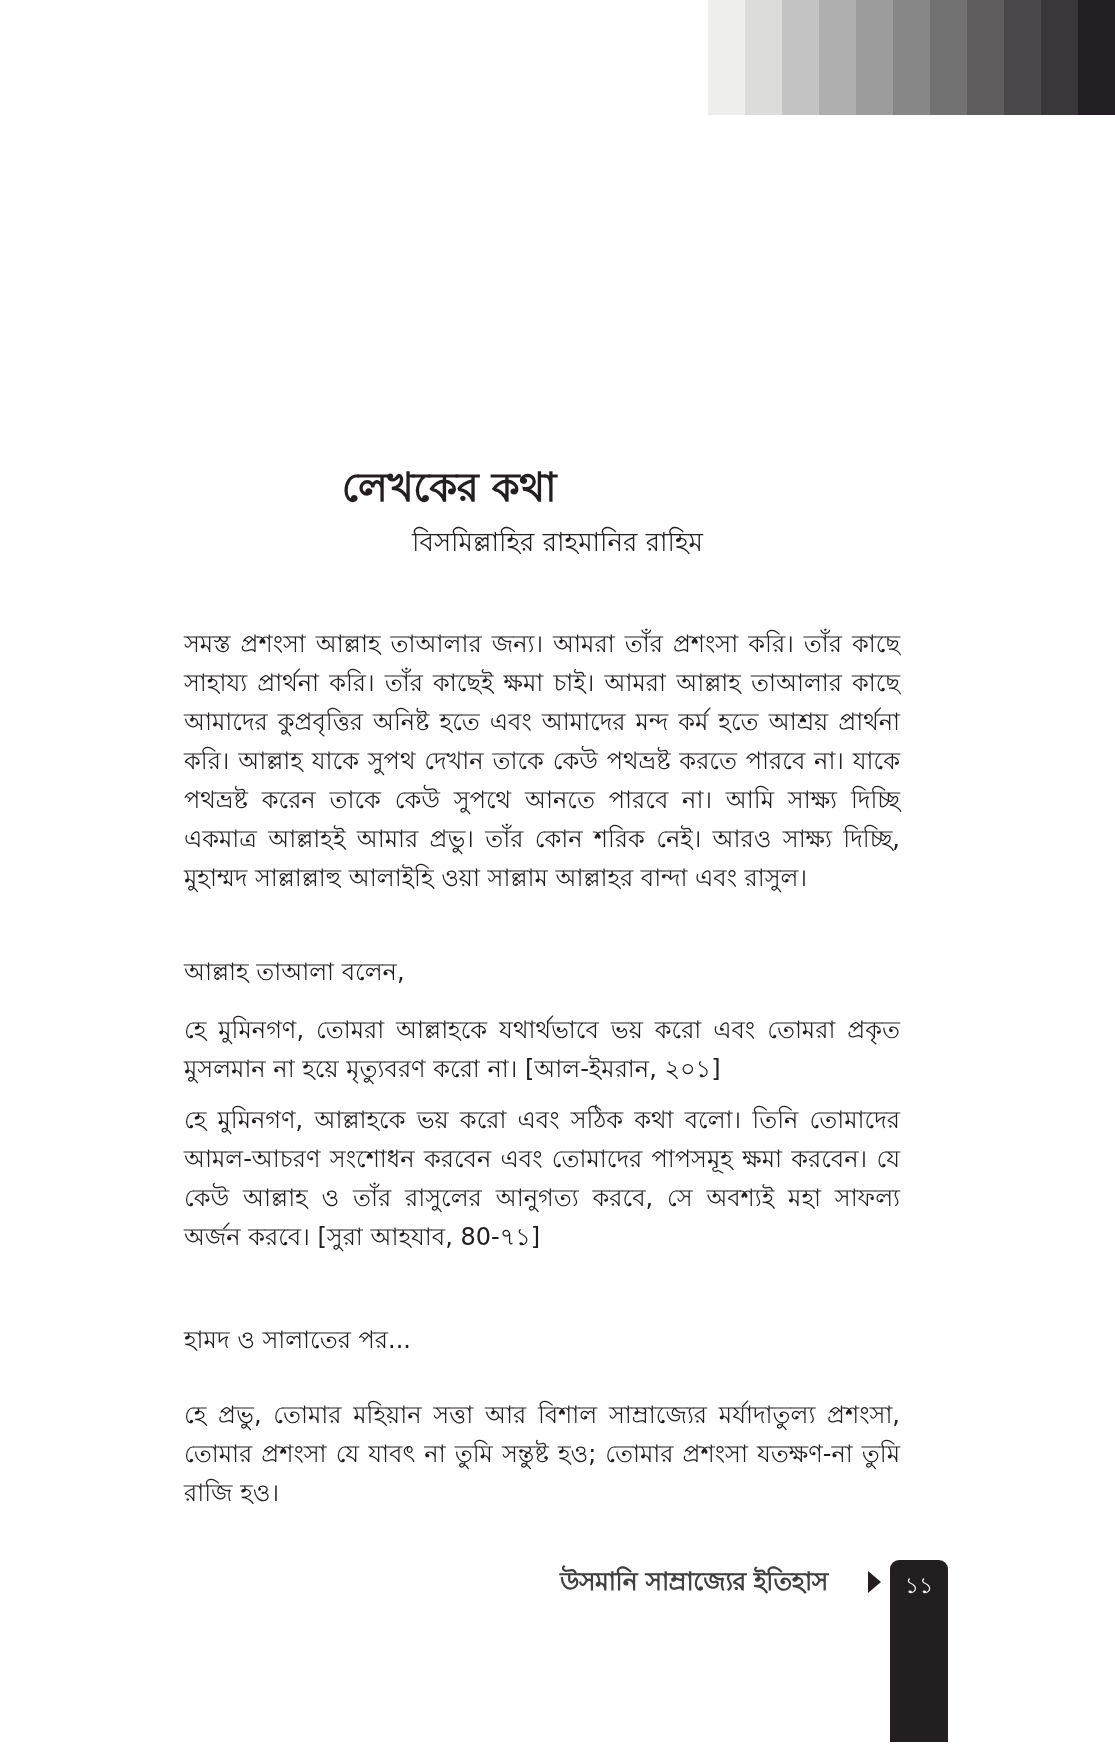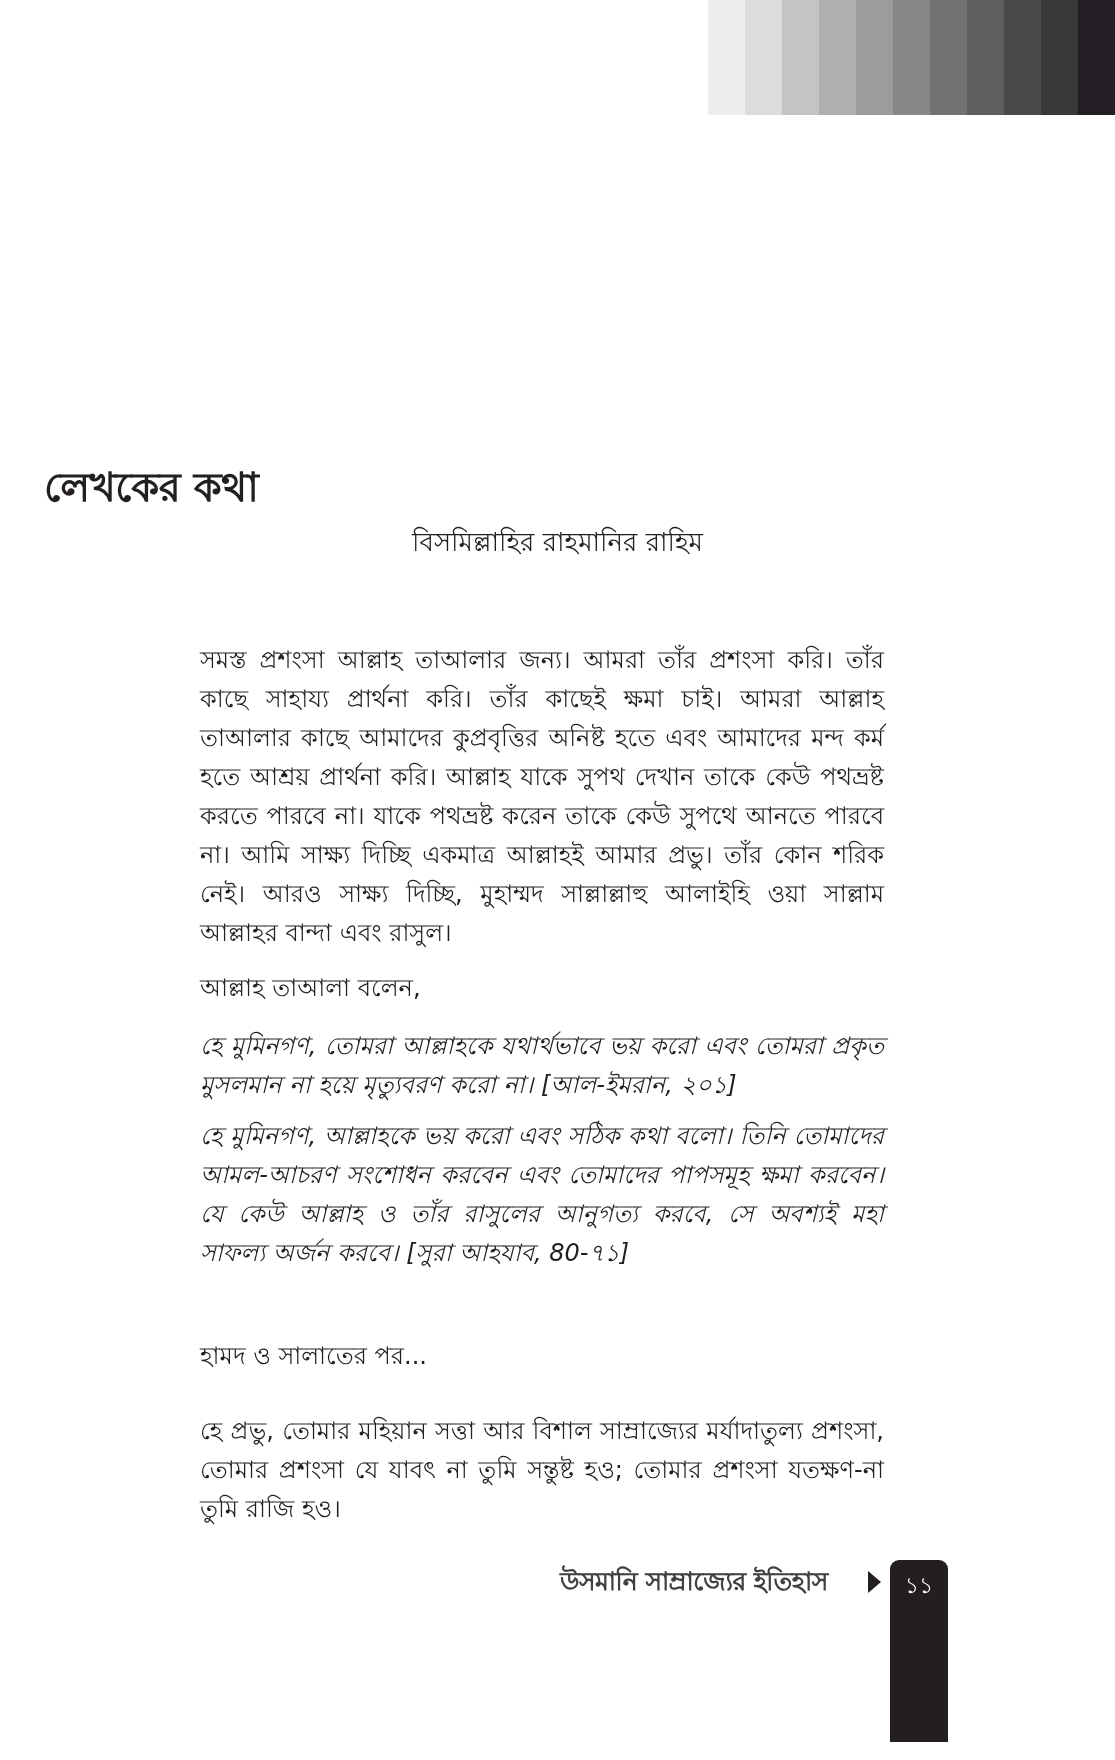--- a/index.html
+++ b/index.html
@@ -8,34 +8,33 @@
       background: #ffffff; color: #231f20;
       font-family: "DejaVu Sans", sans-serif;
     }
     .gray-strip {
       position: absolute; top: 0; left: 708px; width: 407px; height: 115px;
       display: flex;
     }
     .gray-strip .band { flex: 1 1 0; height: 100%; }
     .title {
       position: absolute; top: 456px; left: 0; width: 898px;
-      font-size: 40px; font-weight: bold; letter-spacing: -0.5px;
+      text-align: center; font-size: 40px; font-weight: bold; letter-spacing: -0.5px;
       color: #231f20;
-      margin-left: 44px;
     }
     .subtitle {
       position: absolute; top: 522px; left: 0; width: 1115px;
       text-align: center; font-size: 26px; color: #231f20;
     }
     .body-text {
       position: absolute; left: 183px; width: 718px; font-size: 24px; line-height: 39px;
       color: #231f20;
     }
-    .para { margin: 17px; text-align: justify; text-align-last: left; }
-    .italic { font-style: italic; }
+    .para { margin: 1px; text-align: justify; text-align-last: left; }
+    .italic { }
     .p1 { top: 624px; }
     .p2 { top: 952px; }
     .p3 { top: 1010px; }
     .p4 { top: 1100px; }
     .p5 { top: 1320px; }
     .p6 { top: 1395px; }
     .footer-title {
       position: absolute; top: 1562px; left: 560px; width: 300px; text-align: left;
       font-size: 25px; font-weight: bold; color: #404040; letter-spacing: -0.5px;
     }

